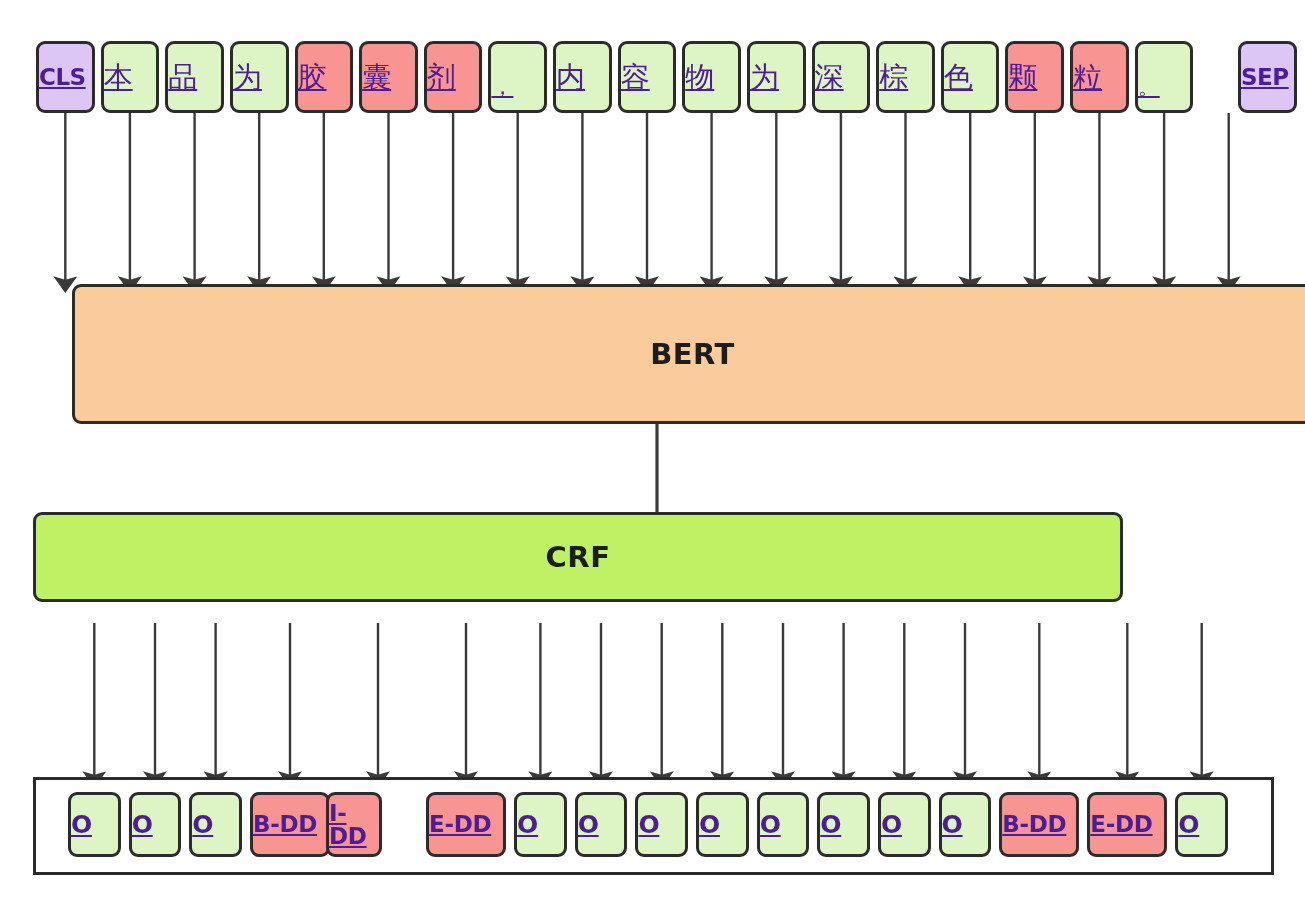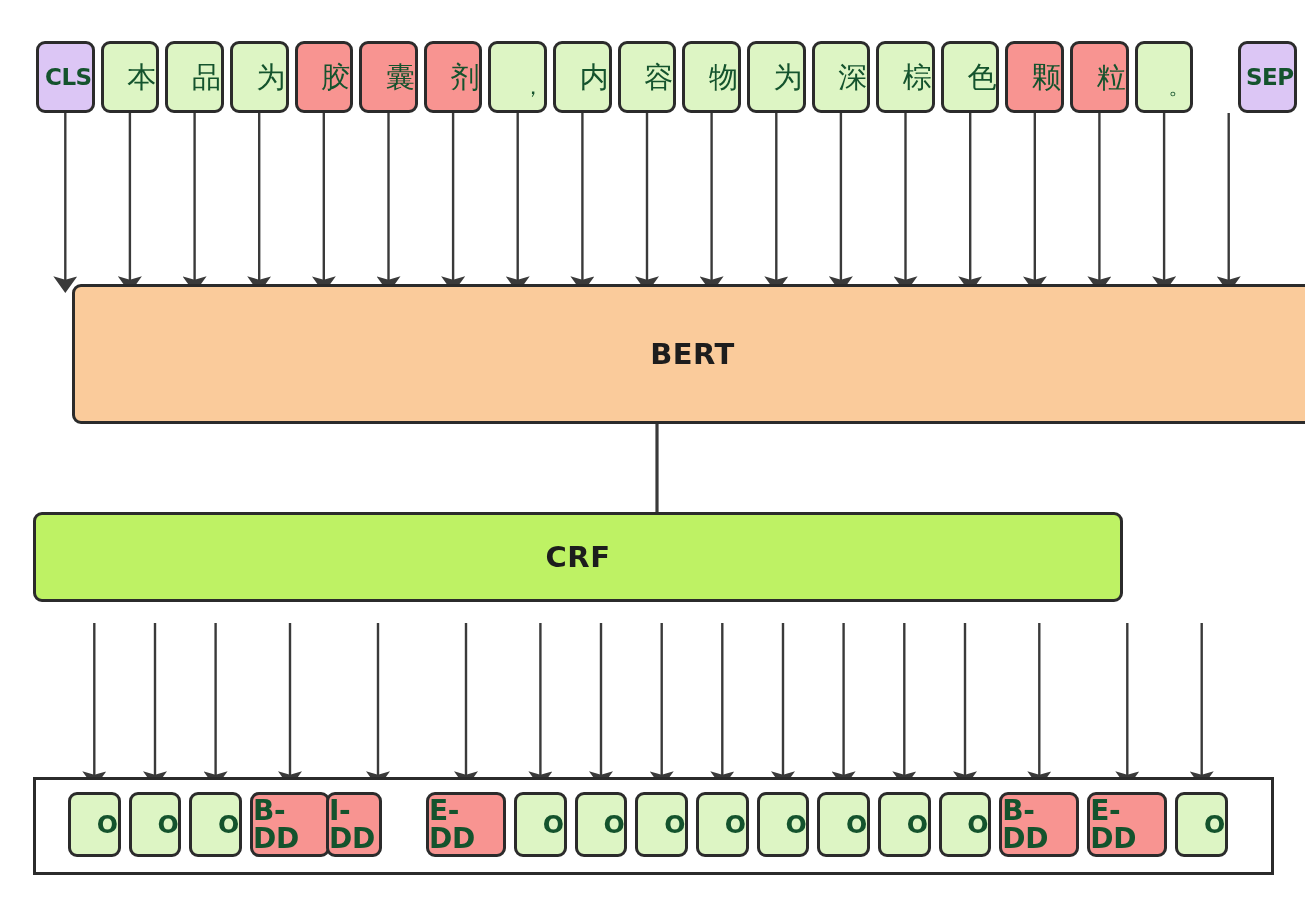--- a/index.html
+++ b/index.html
@@ -30,24 +30,25 @@
   }
 
   
   .node {
     position: absolute;
     box-sizing: border-box;
     border: 3px solid #2b2b2b;
     border-radius: 9px;
     display: flex;
     align-items: center;
-    justify-content: flex-end;
-    color: #14532d;
+    justify-content: flex-start;
+    color: #4c1d95;
     line-height: 1;
     user-select: none;
+    text-decoration: underline;
   }
 
   
   .token-box {
     height: 72px;
     font-size: 27px;
     font-weight: 700;
     letter-spacing: 0px;
   }
   .token-box.special {
@@ -62,21 +63,21 @@
   .token-box.punct {
     font-size: 22px;
     font-weight: 500;
     align-items: flex-end;
     padding-bottom: 12px;
   }
 
   
   .label-box {
     height: 65px;
-    font-size: 28px;
+    font-size: 23px;
     font-weight: 700;
     letter-spacing: -0.3px;
   }
   .label-box.short {
     font-size: 25px;
   }
 
   
   .layer-block {
     position: absolute;

